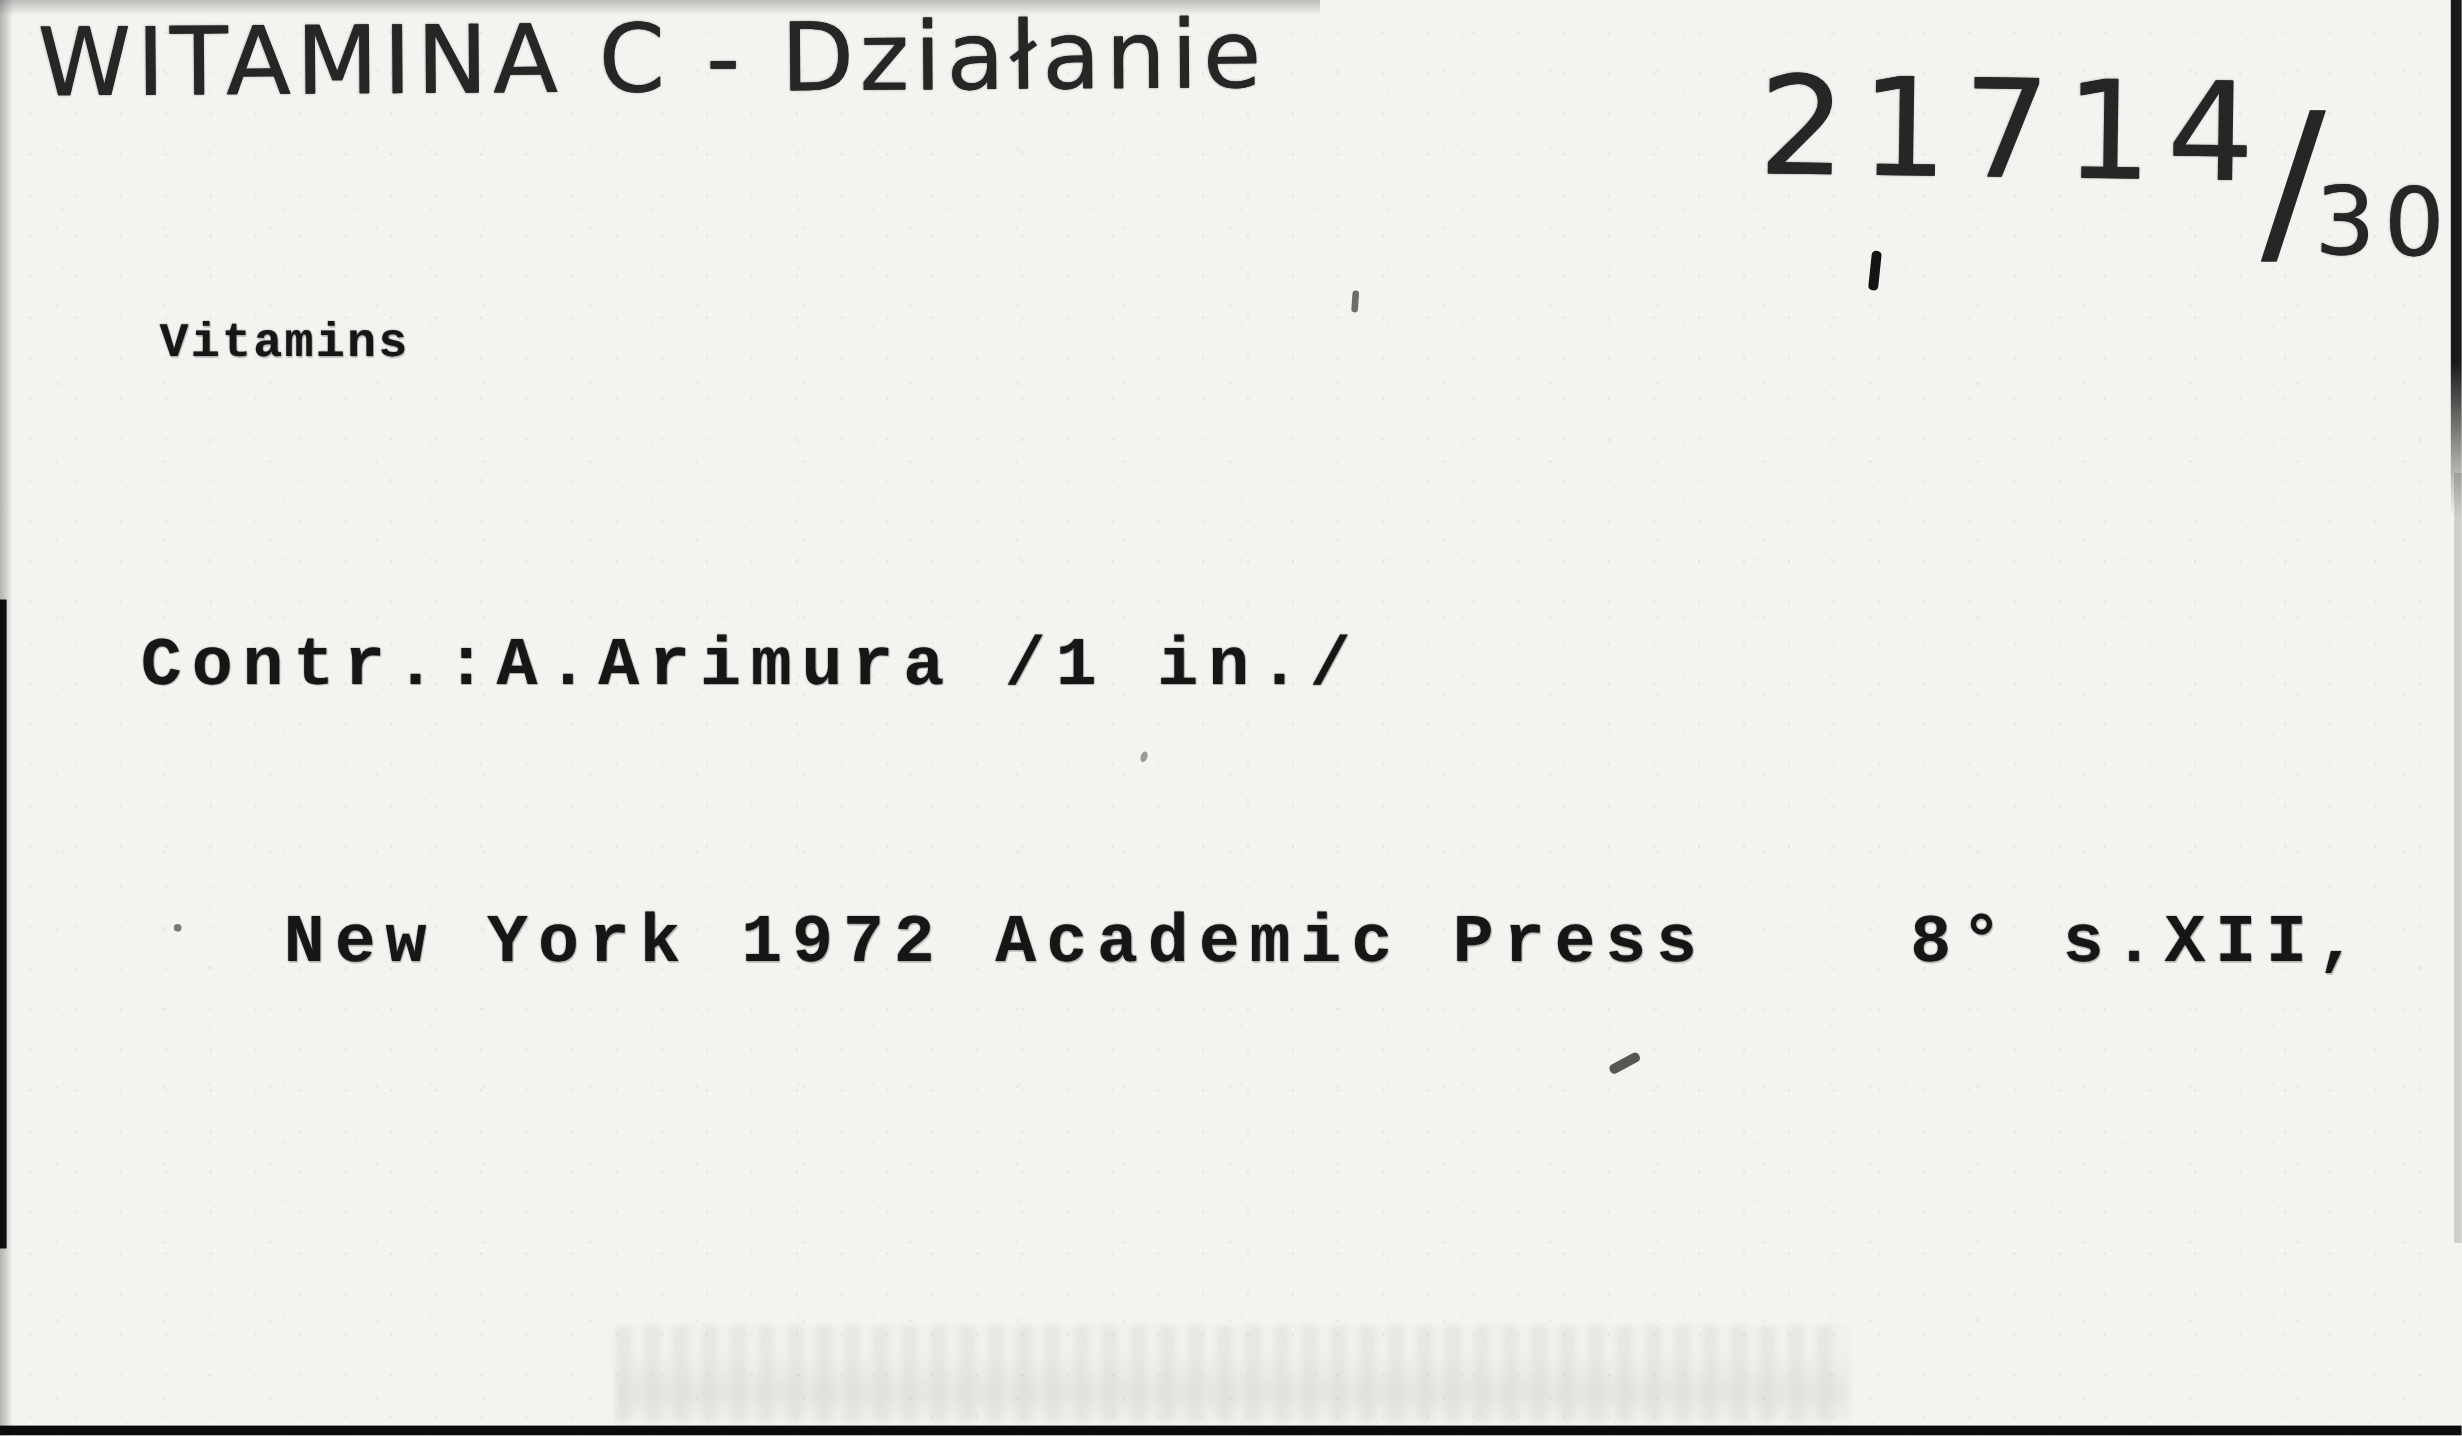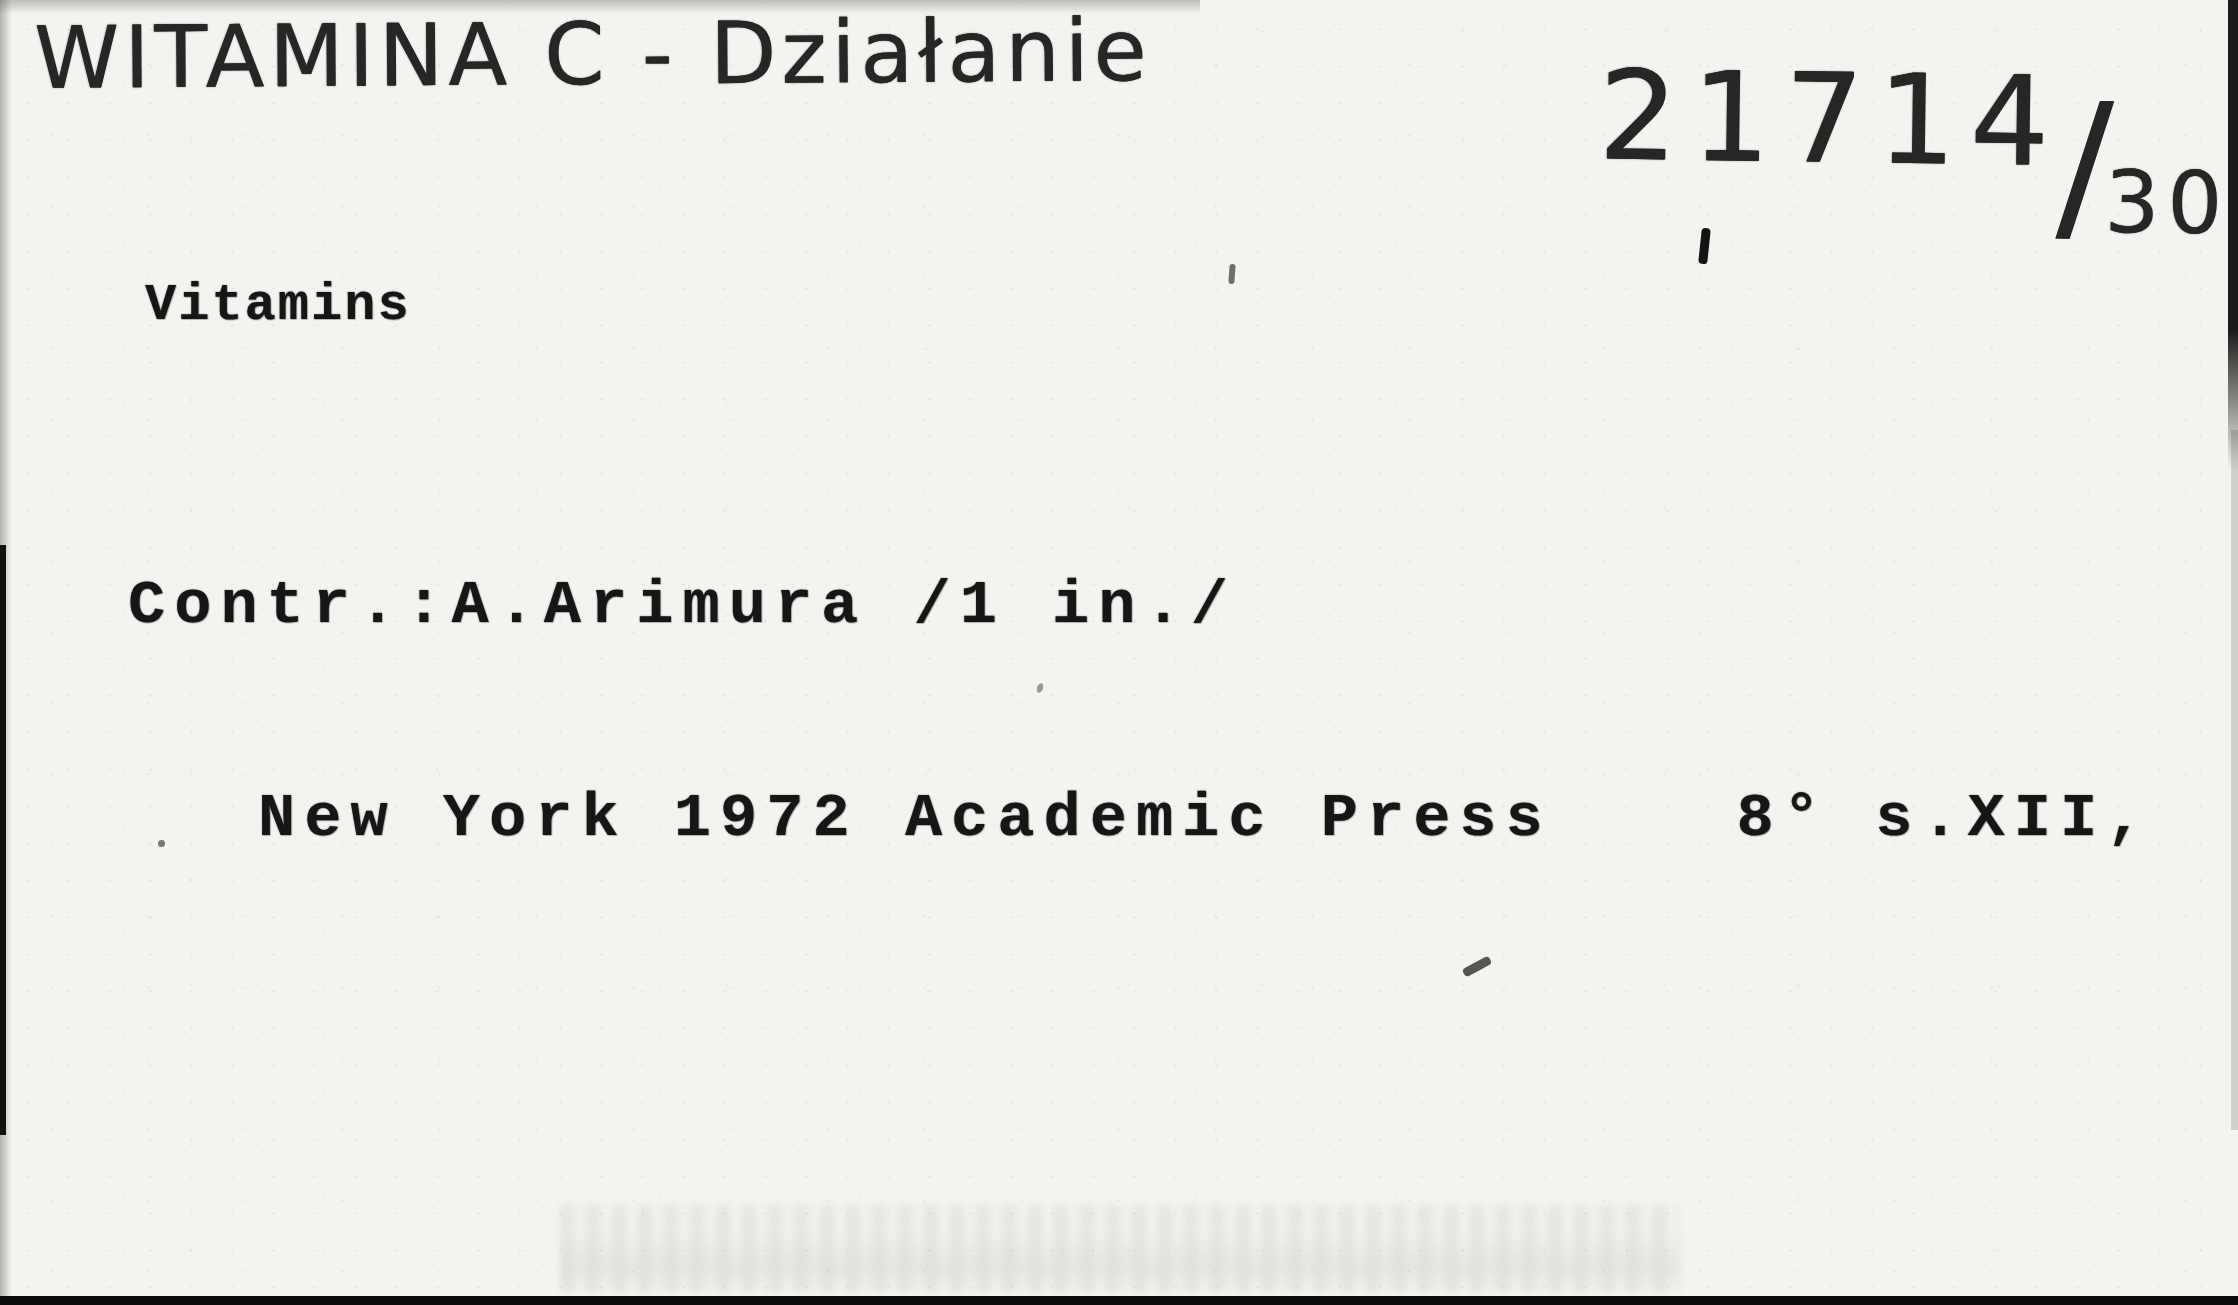--- a/index.html
+++ b/index.html
@@ -54,32 +54,32 @@
 
   
   .typed {
     font-family: "Liberation Mono", "DejaVu Sans Mono", monospace;
     font-weight: bold;
     color: #161616;
     text-shadow: 0 0 1.6px rgba(25,25,25,.6), 1px 1px 0 rgba(25,25,25,.18);
     white-space: pre;
   }
   .entry-title {
-    position: absolute; left: 145px; top: 276px;
-    font-size: 52px; letter-spacing: 2px;
+    position: absolute; left: 145px; top: 288px;
+    font-size: 44px; letter-spacing: 2px;
   }
   .body-block {
     position: absolute; left: 126px; top: 428px;
     font-size: 62px; letter-spacing: 9px; line-height: 71px;
   }
   .line { min-height: 71px; }
   .ind-a { margin-left: 142px; }  
   .ind-b { margin-left: 22px; }   
   .ind-c { margin-left: 2px; }    
-  .ind-d { margin-left: 132px; }    
+  .ind-d { margin-left: 132px; margin-top: 39px; }    
 
   
   .artifact { position: absolute; pointer-events: none; }
   .edge-left-gray { left: 0; top: 0; width: 12px; height: 100%;
     background: linear-gradient(to right, rgba(60,60,60,.35), rgba(60,60,60,0)); }
   .edge-left-dark { left: 0; top: 545px; width: 6px; height: 590px; background: #101010; }
   .edge-right-dark { right: 0; top: 0; width: 10px; height: 470px;
     background: linear-gradient(to bottom, #1a1a1a 70%, rgba(26,26,26,0)); }
   .edge-right-faint { right: 0; top: 430px; width: 7px; height: 700px;
     background: rgba(40,40,40,.18); }

